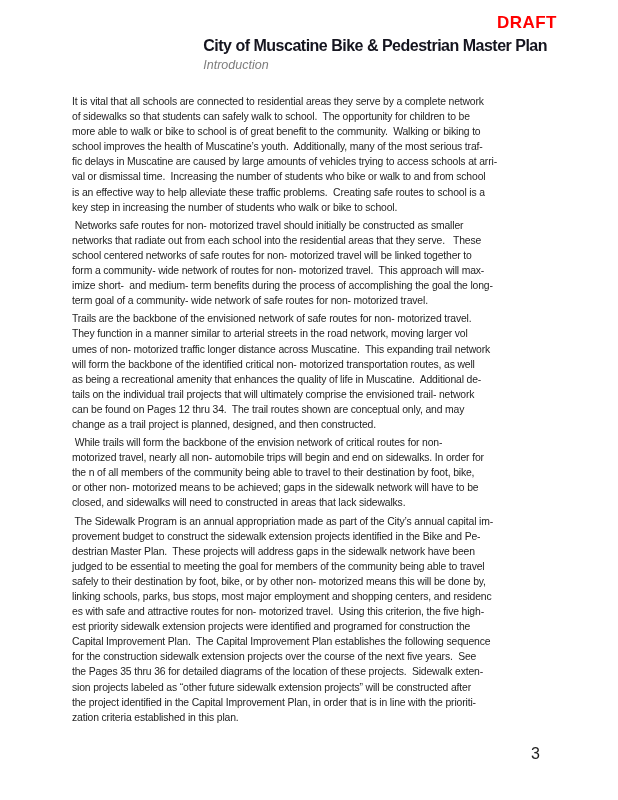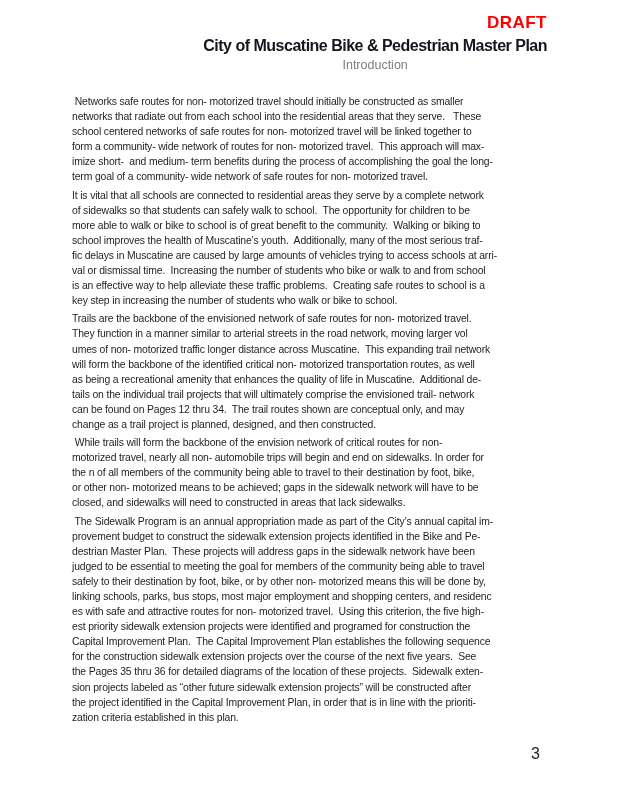--- a/index.html
+++ b/index.html
@@ -11,21 +11,21 @@
     position: relative;
     width: 618px;
     height: 800px;
     background: #ffffff;
     font-family: "Liberation Sans", sans-serif;
     overflow: hidden;
   }
   .draft {
     position: absolute;
     top: 13px;
-    right: 71px;
+    right: 61px;
     font-size: 17px;
     font-weight: bold;
     letter-spacing: 0.5px;
     color: var(--draft_red, #ff0000);
   }
   .logo {
     position: absolute;
     left: 56px;
     top: 21px;
     width: 88px;
@@ -36,32 +36,33 @@
   .logo-label {
     font-family: "Liberation Sans", sans-serif;
     font-size: 9px;
     letter-spacing: 1.6px;
     fill: currentColor;
   }
   .header-text {
     position: absolute;
     top: 37px;
     right: 71px;
-    text-align: center;
+    text-align: left;
   }
   .title {
     font-size: 16px;
     font-weight: bold;
     letter-spacing: -0.5px;
     color: var(--title_color, #15151f);
     white-space: nowrap;
   }
   .subtitle {
     margin-top: 3px;
     font-size: 12.5px;
+    font-style: italic;
     color: var(--subtitle_gray, #7d7d7d);
   }
   .body-text {
     position: absolute;
     left: 72px;
     top: 94px;
   }
   .para {
     margin: 0 0 3px 0;
     white-space: pre;
@@ -85,34 +86,34 @@
 
   <div class="draft">DRAFT</div>
 
 
   <div class="header-text">
     <div class="title">City of Muscatine Bike &amp; Pedestrian Master Plan</div>
     <div class="subtitle">Introduction</div>
   </div>
 
   <div class="body-text">
-    <p class="para"> Networks safe routes for non- motorized travel should initially be constructed as smaller
-networks that radiate out from each school into the residential areas that they serve.   These
-school centered networks of safe routes for non- motorized travel will be linked together to
-form a community- wide network of routes for non- motorized travel.  This approach will max-
-imize short-  and medium- term benefits during the process of accomplishing the goal the long-
-term goal of a community- wide network of safe routes for non- motorized travel.</p>
     <p class="para">It is vital that all schools are connected to residential areas they serve by a complete network
 of sidewalks so that students can safely walk to school.  The opportunity for children to be
 more able to walk or bike to school is of great benefit to the community.  Walking or biking to
 school improves the health of Muscatine’s youth.  Additionally, many of the most serious traf-
 fic delays in Muscatine are caused by large amounts of vehicles trying to access schools at arri-
 val or dismissal time.  Increasing the number of students who bike or walk to and from school
 is an effective way to help alleviate these traffic problems.  Creating safe routes to school is a
 key step in increasing the number of students who walk or bike to school.</p>
+    <p class="para"> Networks safe routes for non- motorized travel should initially be constructed as smaller
+networks that radiate out from each school into the residential areas that they serve.   These
+school centered networks of safe routes for non- motorized travel will be linked together to
+form a community- wide network of routes for non- motorized travel.  This approach will max-
+imize short-  and medium- term benefits during the process of accomplishing the goal the long-
+term goal of a community- wide network of safe routes for non- motorized travel.</p>
     <p class="para">Trails are the backbone of the envisioned network of safe routes for non- motorized travel.
 They function in a manner similar to arterial streets in the road network, moving larger vol
 umes of non- motorized traffic longer distance across Muscatine.  This expanding trail network
 will form the backbone of the identified critical non- motorized transportation routes, as well
 as being a recreational amenity that enhances the quality of life in Muscatine.  Additional de-
 tails on the individual trail projects that will ultimately comprise the envisioned trail- network
 can be found on Pages 12 thru 34.  The trail routes shown are conceptual only, and may
 change as a trail project is planned, designed, and then constructed.</p>
     <p class="para"> While trails will form the backbone of the envision network of critical routes for non-
 motorized travel, nearly all non- automobile trips will begin and end on sidewalks. In order for

